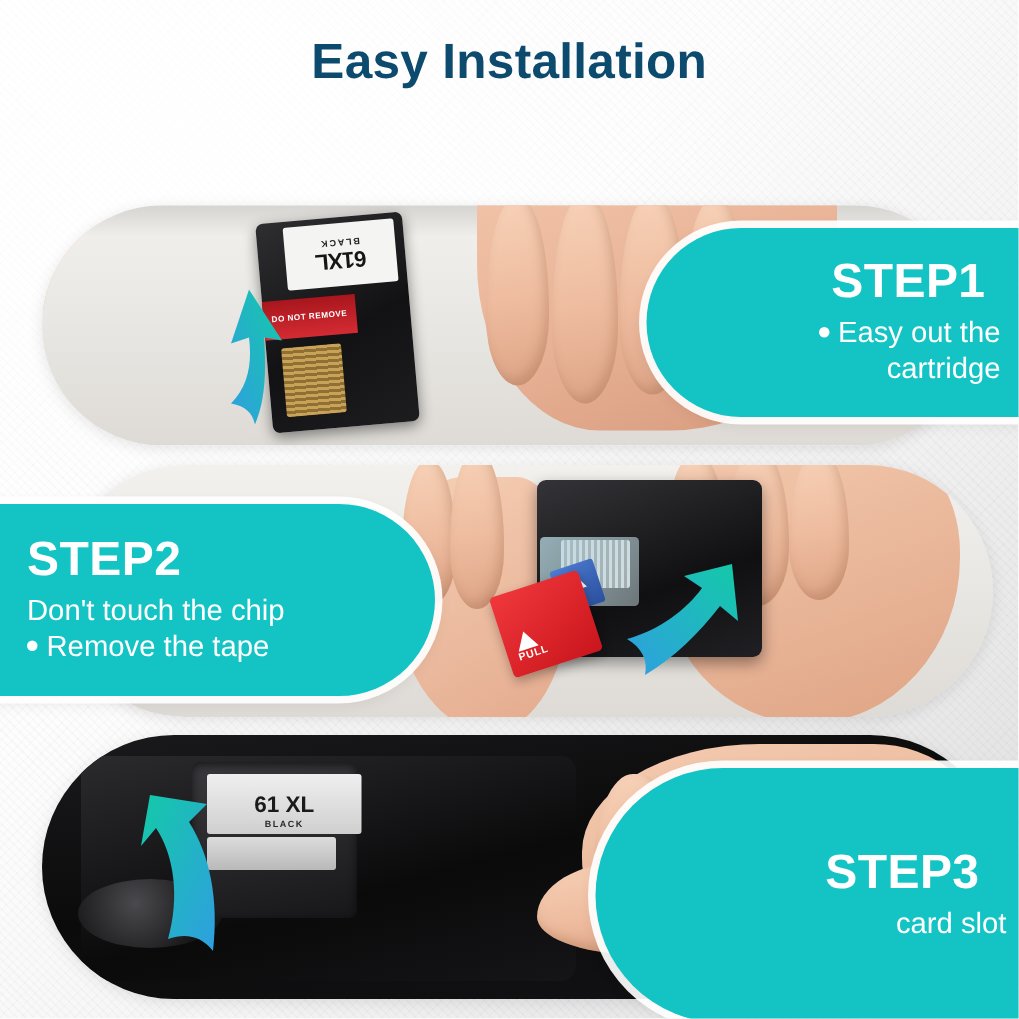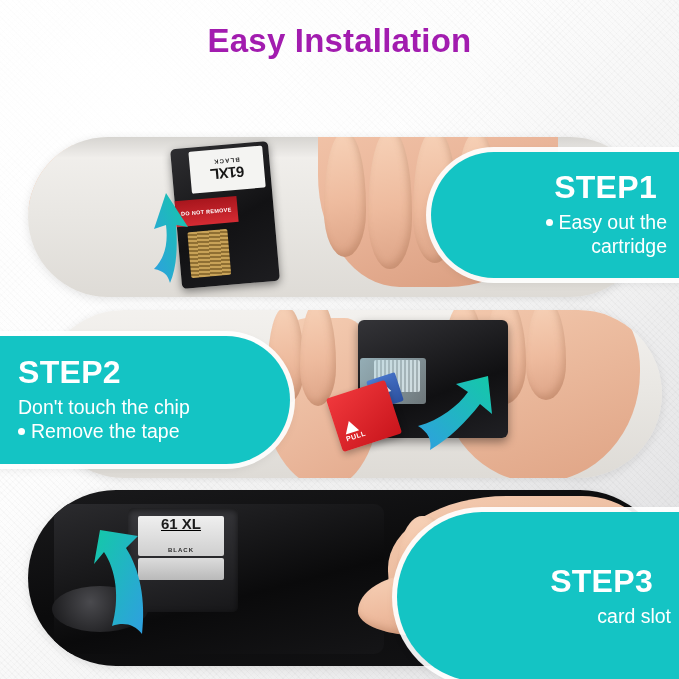--- a/index.html
+++ b/index.html
@@ -23,21 +23,21 @@
     opacity:.9;
   }
   #page:after{
     content:"";position:absolute;inset:0;
     background:radial-gradient(120% 90% at 18% 12%, rgba(255,255,255,.85) 0%, rgba(255,255,255,0) 55%);
   }
 
   
   .header{position:absolute;left:0;right:0;top:22px;text-align:center;z-index:20;}
   .title{
-    font-size:33px;font-weight:700;color:#a21caf;letter-spacing:.2px;
+    font-size:33px;font-weight:700;color:#0c4a6e;letter-spacing:.2px;
     line-height:1.15;margin:0;
   }
   .subtitle{
     font-size:22px;font-weight:400;color:#2a2b2d;letter-spacing:.1px;
     margin:14px 0 0 0;line-height:1.15;
   }
 
   
   .pill{
     position:absolute;overflow:hidden;
@@ -122,23 +122,23 @@
     background:linear-gradient(150deg,#4f7fd6,#2b4f9e);border-radius:2px;}
   #p2-bluetab .barrow{position:absolute;left:9px;top:6px;width:0;height:0;
     border-left:6px solid transparent;border-right:6px solid transparent;border-bottom:11px solid #fff;}
 
   
   #p3-carriage{position:absolute;left:26px;top:14px;width:330px;height:150px;
     background:linear-gradient(165deg,#2b2b2e,#0a0a0b 60%,#151517);border-radius:10px;}
   #p3-slot{position:absolute;left:100px;top:18px;width:110px;height:104px;
     background:linear-gradient(170deg,#3a3a3e,#171719);border-radius:5px;
     box-shadow:inset 0 2px 6px rgba(0,0,0,.6);}
-  #p3-label{position:absolute;left:110px;top:26px;width:86px;height:40px;
+  #p3-label{position:absolute;left:110px;top:26px;width:103px;height:40px;
     background:linear-gradient(180deg,#efefef,#cfcfcf);border-radius:2px;
-    display:flex;align-items:flex-start;justify-content:center;text-decoration:underline;}
+    display:flex;align-items:center;justify-content:center;}
   #p3-label .t{font-size:15px;font-weight:700;color:#1b1b1b;line-height:1;letter-spacing:0;}
   #p3-label .s{position:absolute;bottom:3px;font-size:6px;font-weight:700;color:#2a2a2a;letter-spacing:1px;}
   #p3-label2{position:absolute;left:110px;top:68px;width:86px;height:22px;
     background:linear-gradient(180deg,#dcdcdc,#b9b9b9);border-radius:2px;}
   #p3-roller{position:absolute;left:24px;top:96px;width:96px;height:46px;
     background:radial-gradient(circle at 40% 35%,#4a4a4e,#161618 70%);border-radius:50%;}
   #p3-hand{left:360px;top:6px;width:270px;height:180px;border-radius:44% 28% 30% 52%/40% 36% 60% 58%;
     background:linear-gradient(165deg,#f4cbb0,#e0a585);}
   #p3-f1{left:368px;top:26px;width:56px;height:112px;border-radius:48% 48% 52% 52%/58% 58% 42% 42%;}
   #p3-f2{left:330px;top:84px;width:120px;height:62px;border-radius:52% 46% 46% 54%/60% 58% 42% 40%;}

